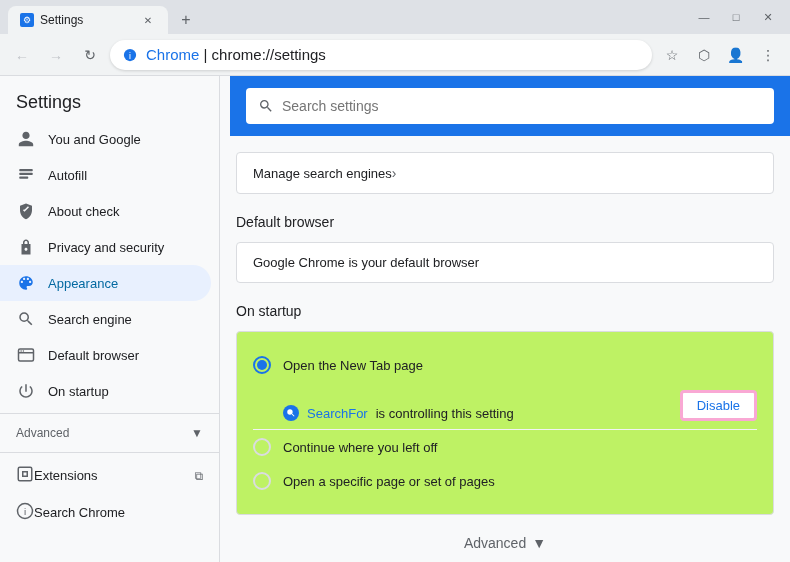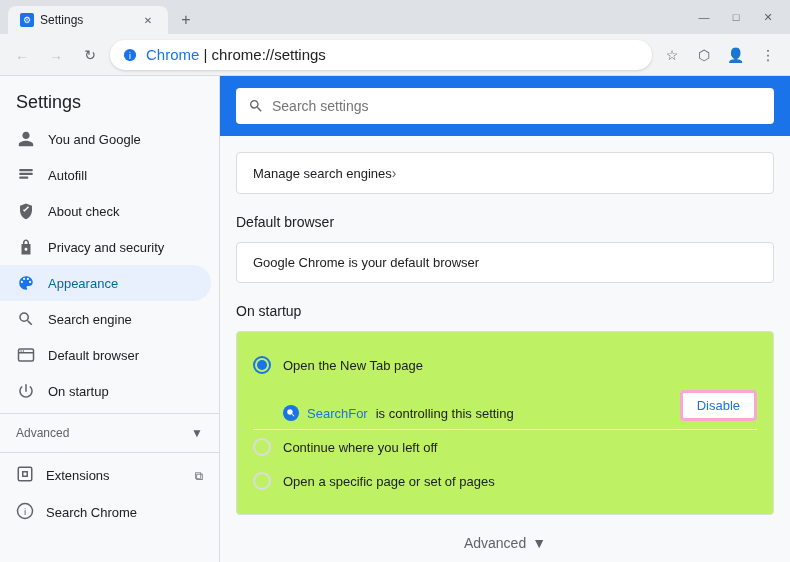--- a/index.html
+++ b/index.html
@@ -35,27 +35,27 @@
 
     
     .sidebar { width: 220px; background: #f8f9fa; border-right: 1px solid #dadce0; display: flex; flex-direction: column; overflow-y: auto; }
     .sidebar-header { padding: 16px 16px 8px; font-size: 18px; font-weight: 400; color: #202124; }
     .sidebar-item { display: flex; align-items: center; gap: 12px; padding: 8px 16px; cursor: pointer; color: #202124; font-size: 13px; border-radius: 0 20px 20px 0; margin-right: 8px; }
     .sidebar-item.active { background: #e8f0fe; color: #0369a1; }
     .sidebar-item .item-icon { width: 20px; height: 20px; display: flex; align-items: center; justify-content: center; flex-shrink: 0; color: #5f6368; }
     .sidebar-item.active .item-icon { color: #1a73e8; }
     .sidebar-divider { height: 1px; background: #dadce0; margin: 4px 0; }
     .sidebar-section { padding: 8px 16px; font-size: 12px; color: #5f6368; display: flex; align-items: center; justify-content: space-between; cursor: pointer; }
-    .sidebar-ext { display: flex; align-items: center; gap: 12px; padding: 8px 16px; cursor: pointer; font-size: 13px; color: #202124; }
+    .sidebar-ext { display: flex; align-items: center; padding: 8px 16px; cursor: pointer; font-size: 13px; color: #202124; }
 
     
     .main-panel { flex: 1; background: #f8f9fa; overflow-y: auto; display: flex; flex-direction: column; }
 
     
-    .search-bar { background: #1a73e8; padding: 12px 16px; display: flex; align-items: center; gap: 8px; }
+    .search-bar { background: #1a73e8; padding: 12px 16px; display: flex; align-items: center; gap: 8px; margin-left: 10px; }
     .search-input-wrap { flex: 1; background: white; border-radius: 4px; height: 36px; display: flex; align-items: center; padding: 0 12px; gap: 8px; }
     .search-input-wrap input { border: none; outline: none; font-size: 14px; color: #202124; flex: 1; background: transparent; }
 
     
     .content-area { padding: 16px; flex: 1; }
     .content-section { margin-bottom: 20px; }
     .section-title { font-size: 14px; font-weight: 500; color: #202124; margin-bottom: 12px; }
 
     .setting-row { background: white; border: 1px solid #dadce0; border-radius: 4px; padding: 12px 16px; display: flex; align-items: center; justify-content: flex-start; margin-bottom: 4px; cursor: pointer; }
     .setting-label { font-size: 13px; color: #202124; }

